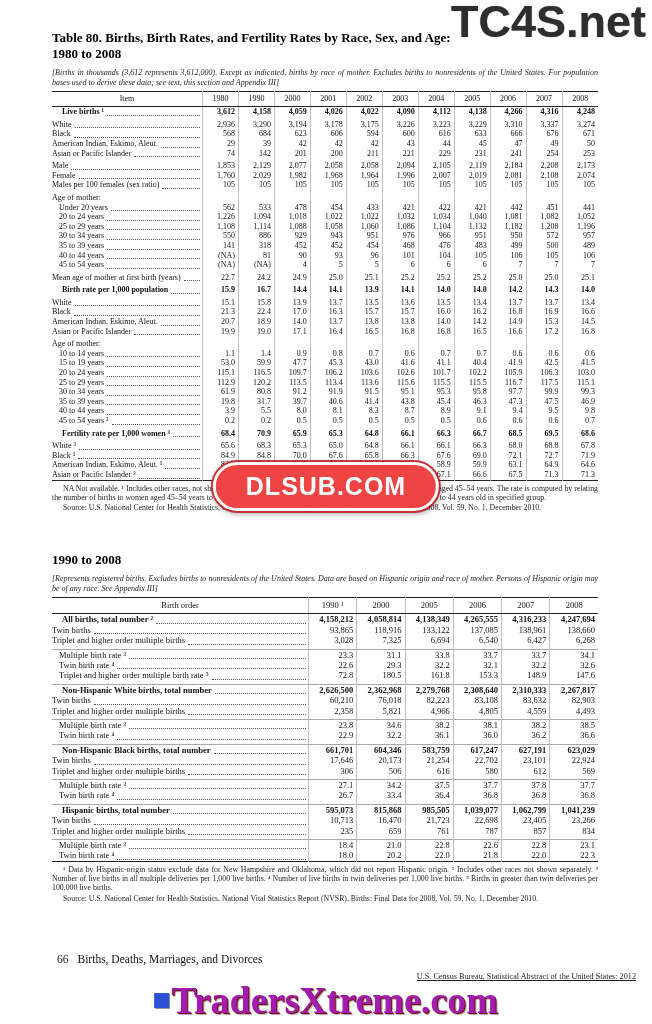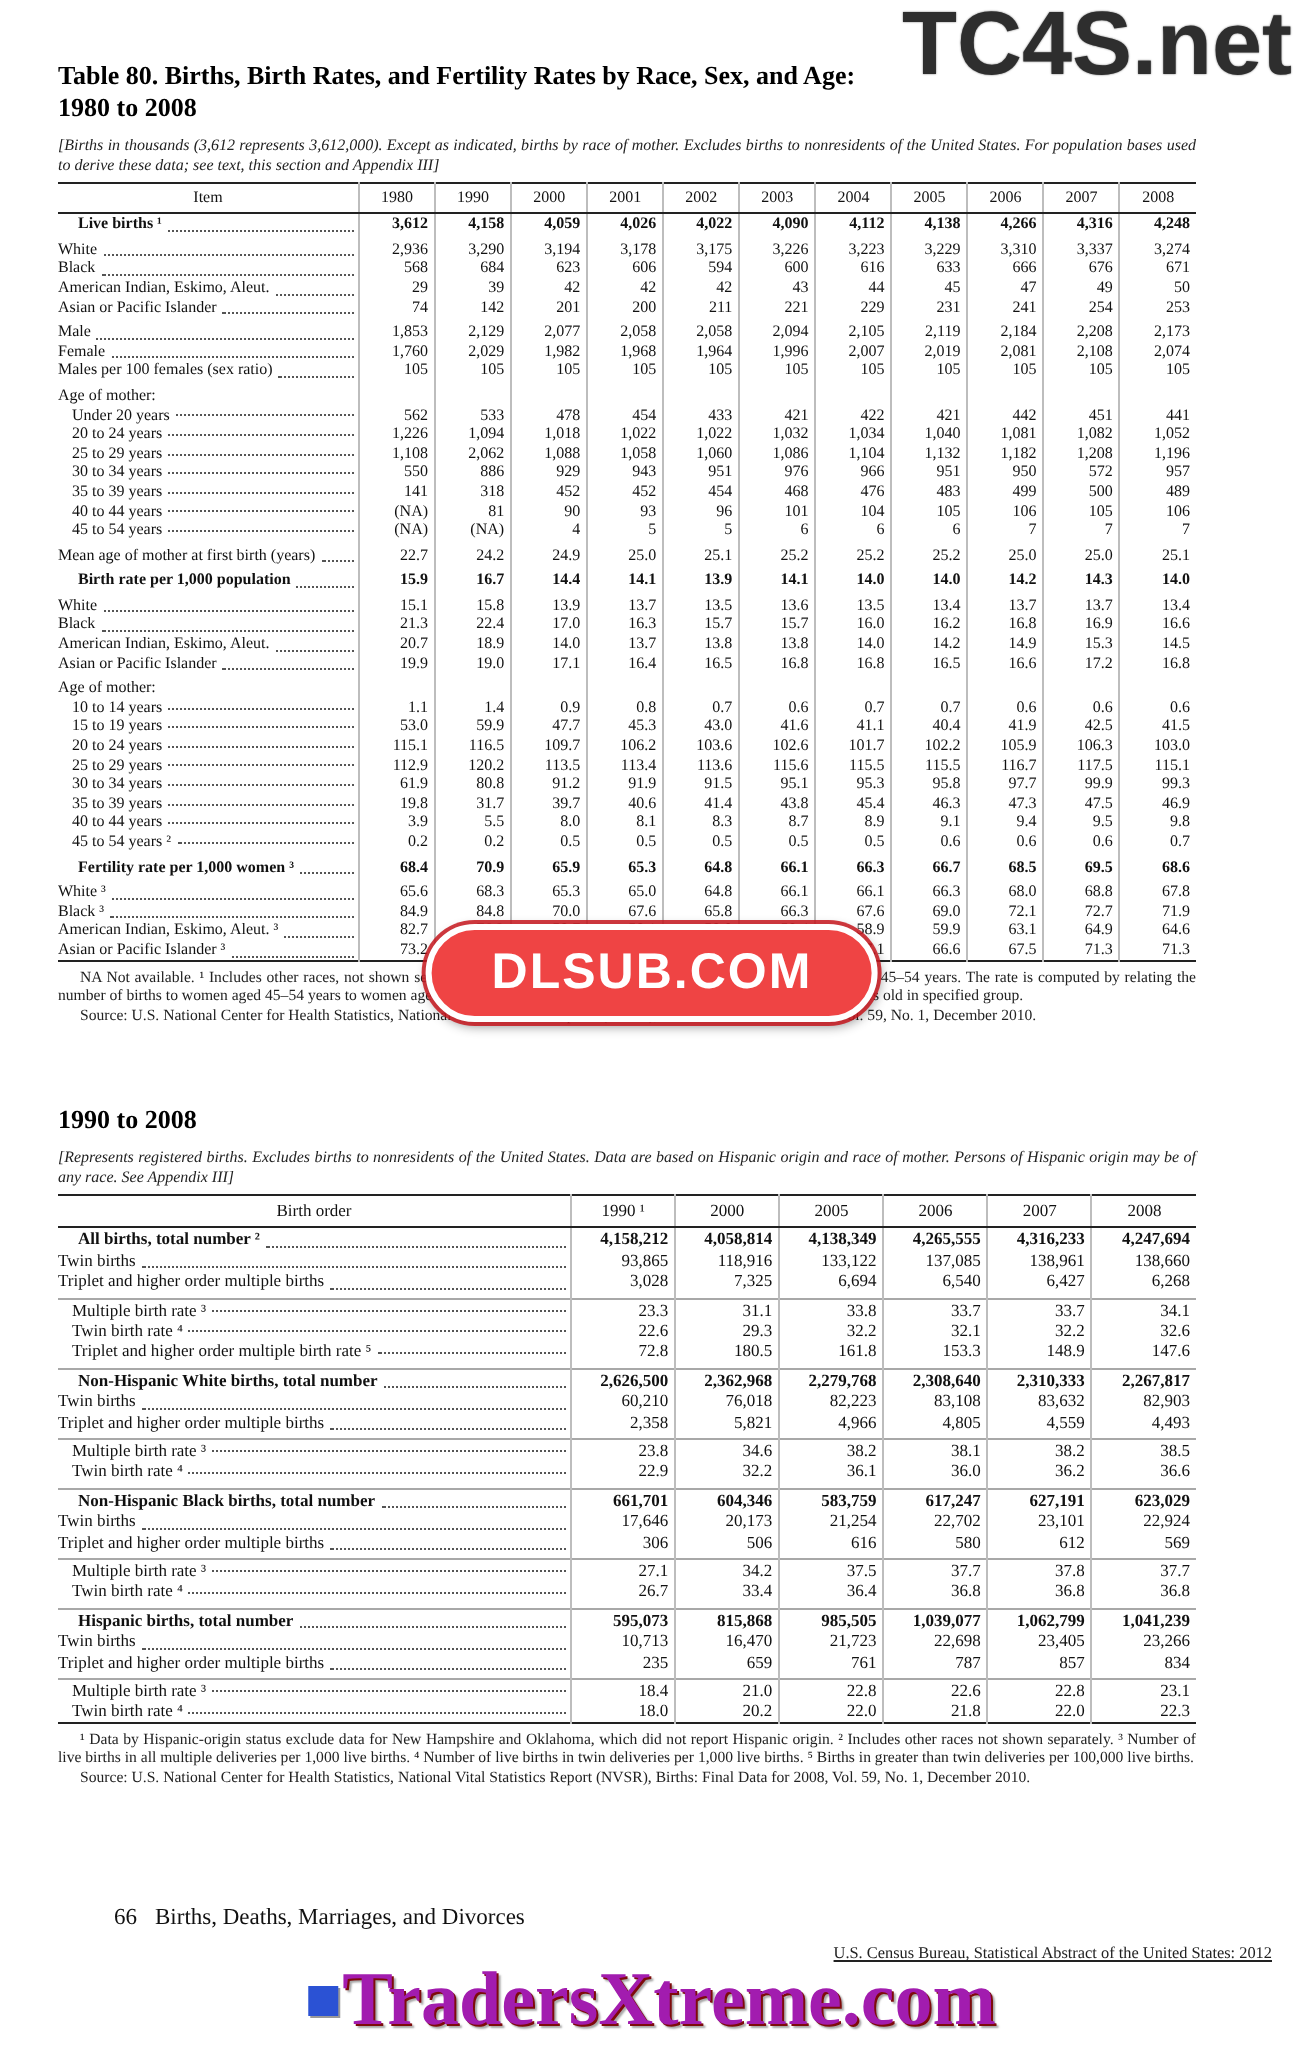--- a/index.html
+++ b/index.html
@@ -1,41 +1,41 @@
 <!DOCTYPE html>
 <html><head>
 <meta charset="utf-8">
 <style>
   html,body{margin:0;padding:0;}
   body{
     width:652px;height:1024px;background:#ffffff;position:relative;overflow:hidden;
     font-family:"Liberation Serif", serif;color:#111;
   }
-  .content{padding:30px 54px 0 29px;position:relative;z-index:1;}
+  .content{padding:30px 54px 0 52px;position:relative;z-index:1;}
   h2.ttl{font-size:13px;line-height:15.5px;margin:0 0 7px 0;font-weight:bold;color:#000;}
   p.note{font-size:8px;line-height:9.6px;margin:0 0 4px 0;text-align:justify;color:#222;font-style:italic;}
   table{border-collapse:collapse;width:100%;table-layout:fixed;border-top:1px solid #222;border-bottom:1px solid #222;margin-bottom:3px;}
   thead th{border-bottom:1px solid #222;font-weight:normal;text-align:center;padding:2px 0 3px 0;vertical-align:middle;}
   th,td{border-left:1px solid #bdbdbd;}
   th:first-child,td:first-child{border-left:none;}
   td{vertical-align:bottom;padding:0;}
   #t80{font-size:8px;}
   #t80 td{line-height:9.6px;}
   #t80 th.itemcol{width:150px;}
   #t81{font-size:8.5px;}
   #t81 td{line-height:10.4px;}
   #t81 th.itemcol{width:256px;}
   td.val{text-align:right;padding-right:3px;}
   tr.sp td{height:3px;}
   tr.rule td{border-top:1px solid #a8a8a8;}
   .b{font-weight:bold;}
   td.lblcell .lbl{display:flex;align-items:flex-end;}
   td.lblcell .t{white-space:normal;}
   td.lblcell .dots{flex:1 1 6px;min-width:5px;border-bottom:1.5px dotted #555;margin:0 2px 1px 3px;height:2px;}
-  td.lblcell.i1 .lbl{padding-left:7px;align-items:center;}
+  td.lblcell.i1 .lbl{padding-left:7px;}
   td.lblcell.b .lbl{padding-left:10px;}
   p.fn{font-size:7.8px;line-height:9.2px;margin:2px 0 0 0;text-align:justify;text-indent:11px;color:#222;}
   p.src{margin-top:1px;}
   .tbl-block2{margin-top:24px;}
   .pagefoot{position:absolute;left:57px;top:953px;font-size:11.5px;color:#111;z-index:1;}
   .pagefoot .pgnum{margin-right:9px;}
   .censusline{position:absolute;right:16px;top:972px;font-size:8.2px;color:#222;z-index:1;text-decoration:underline;}
   
   .wm-top{position:absolute;top:-4px;right:6px;font-family:"Liberation Sans",sans-serif;font-weight:bold;
     font-size:45px;color:#2e2e2e;z-index:6;text-shadow:0 0 1px #666;}
@@ -328,21 +328,21 @@
             <td class="val">1,052</td>
           </tr>
           <tr>
             <td class="lblcell i1">
               <div class="lbl">
                 <span class="t">25 to 29 years</span>
                 <span class="dots"></span>
               </div>
             </td>
             <td class="val">1,108</td>
-            <td class="val">2,062</td>
+            <td class="val">1,114</td>
             <td class="val">1,088</td>
             <td class="val">1,058</td>
             <td class="val">1,060</td>
             <td class="val">1,086</td>
             <td class="val">1,104</td>
             <td class="val">1,132</td>
             <td class="val">1,182</td>
             <td class="val">1,208</td>
             <td class="val">1,196</td>
           </tr>

